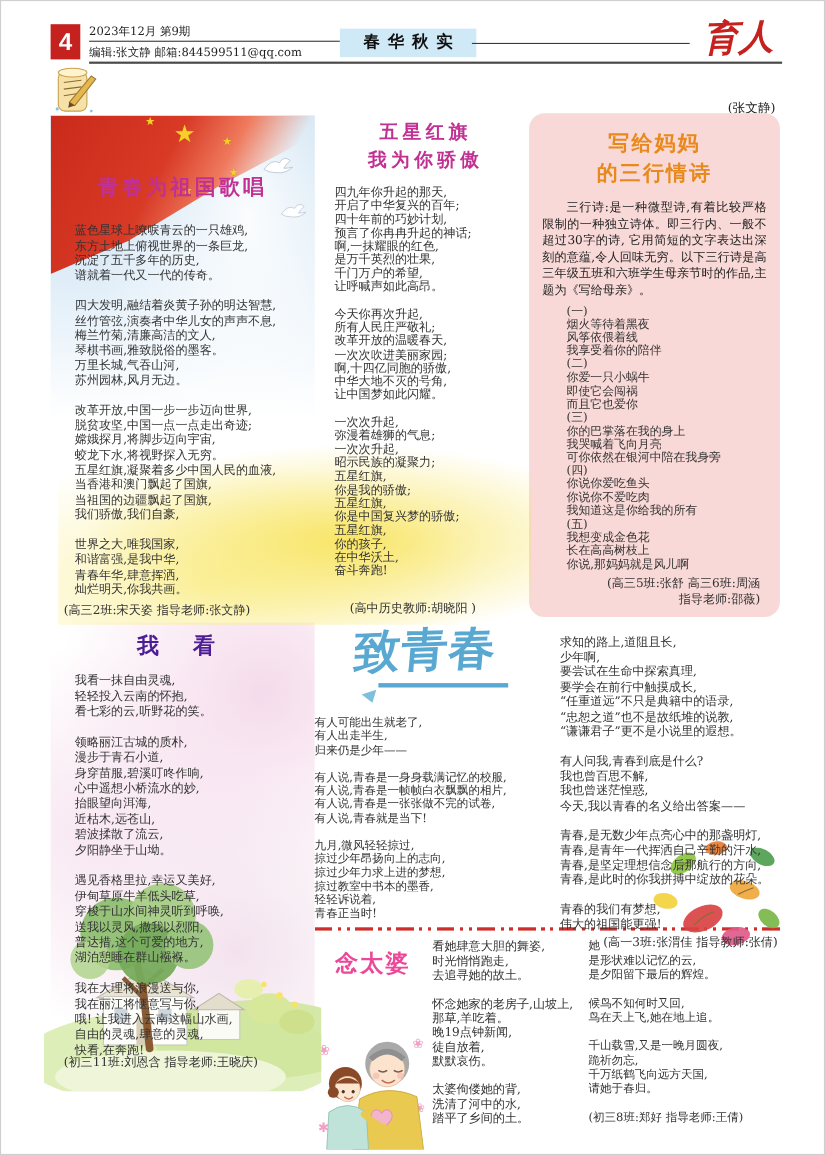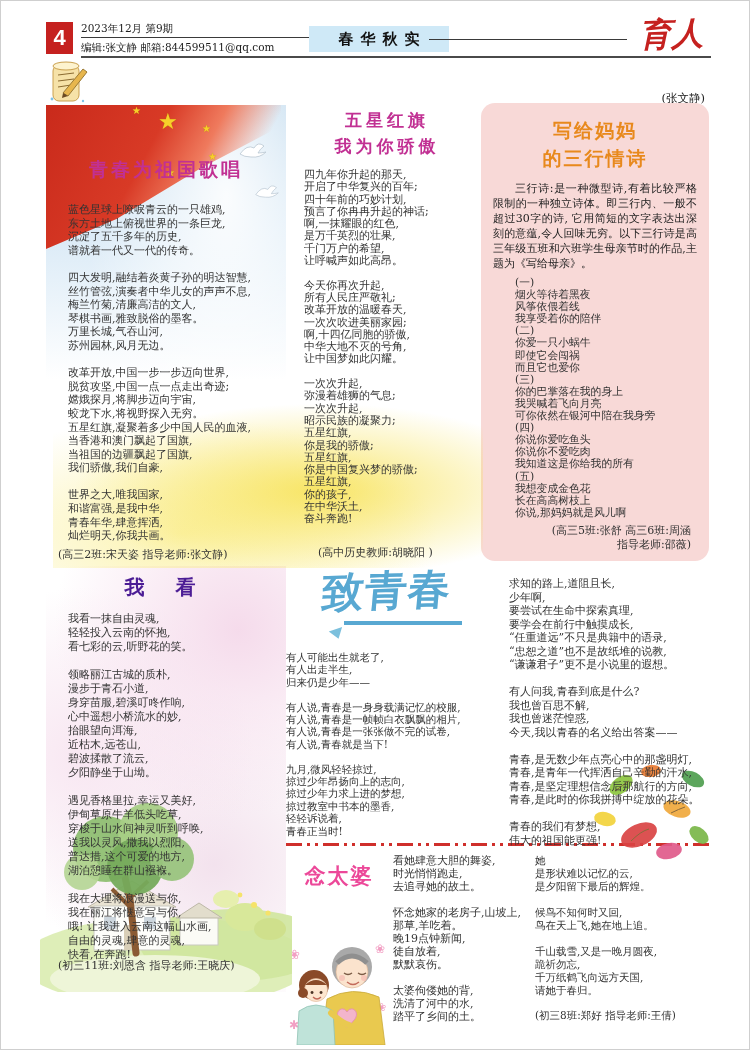--- a/index.html
+++ b/index.html
@@ -12,21 +12,21 @@
   
   .pageno { position:absolute; left:45px; top:21px; width:27px; height:32px;
     background:#c5211f; color:#fff; font:bold 22px/32px "Liberation Sans",sans-serif;
     text-align:center; }
   .issue-date { position:absolute; left:80px; top:21px; font-size:10.5px; color:#1d1d1d; }
   .editor-contact { position:absolute; left:80px; top:40px; font-size:10.5px; color:#1d1d1d; }
   .rule { position:absolute; background:#3a3a3a; }
   .rule-under-date { left:80px; top:36px; width:228px; height:1px; }
   .rule-mid-right { left:428px; top:38px; width:198px; height:1px; }
   .rule-bottom { left:80px; top:55px; width:630px; height:2px; background:#4a4a4a; }
-  .banner { position:absolute; left:308px; top:25px; width:140px; height:26px;
+  .banner { position:absolute; left:308px; top:25px; width:124px; height:26px;
     background:#cfe9f7; color:#111; font:bold 15px/26px "Liberation Sans",sans-serif;
     text-align:center; letter-spacing:7px; padding-left:7px; box-sizing:border-box; }
   .masthead { position:absolute; left:630px; top:13px; width:80px; text-align:center;
     color:#c5211f; font:bold italic 32px/40px "DejaVu Serif",serif; transform:rotate(-2deg); }
   
   .note-icon { position:absolute; left:46px; top:58px; }
   .note-text { position:absolute; left:102px; top:59px; width:606px;
     font-size:11.5px; line-height:15.5px; text-align:justify; text-indent:2em; color:#222; }
   .note-sign { position:absolute; right:44px; top:90px; font-size:11.5px; color:#222; }
   
@@ -357,20 +357,21 @@
 我也曾迷茫惶惑,
 今天,我以青春的名义给出答案——
 
 青春,是无数少年点亮心中的那盏明灯,
 青春,是青年一代挥洒自己辛勤的汗水,
 青春,是坚定理想信念后那航行的方向,
 青春,是此时的你我拼搏中绽放的花朵。
 
 青春的我们有梦想,
 伟大的祖国能更强!</div>
+    <div class="attr">(高一3班:张渭佳  指导教师:张倩)</div>
   </div>
 
   <div class="dash-divider"></div>
 
   <div class="gp-title">
     <div>念太婆</div>
   </div>
 
   <svg class="grandma" width="104" height="112" viewBox="0 0 104 112">
     <text x="2" y="26" font-size="13" fill="#f2a0c4">❀</text>

